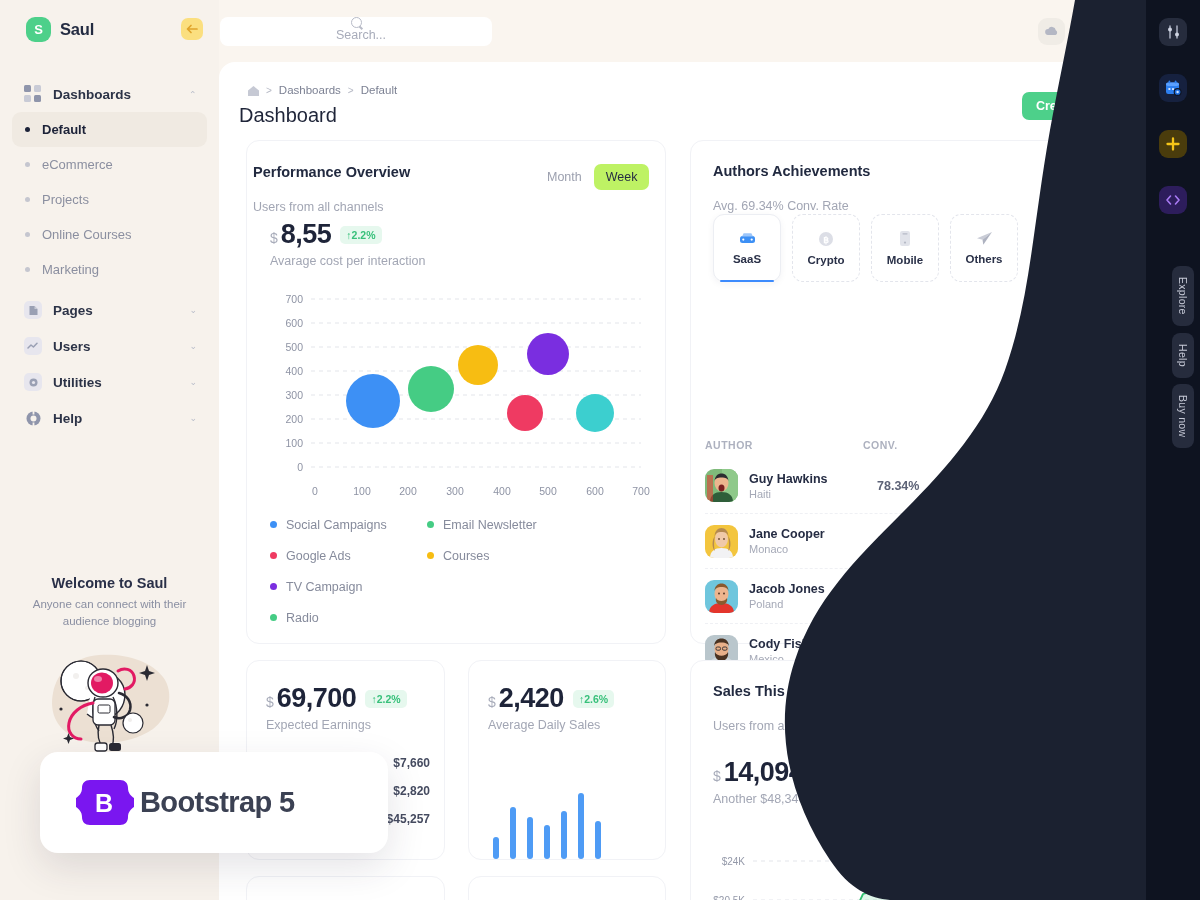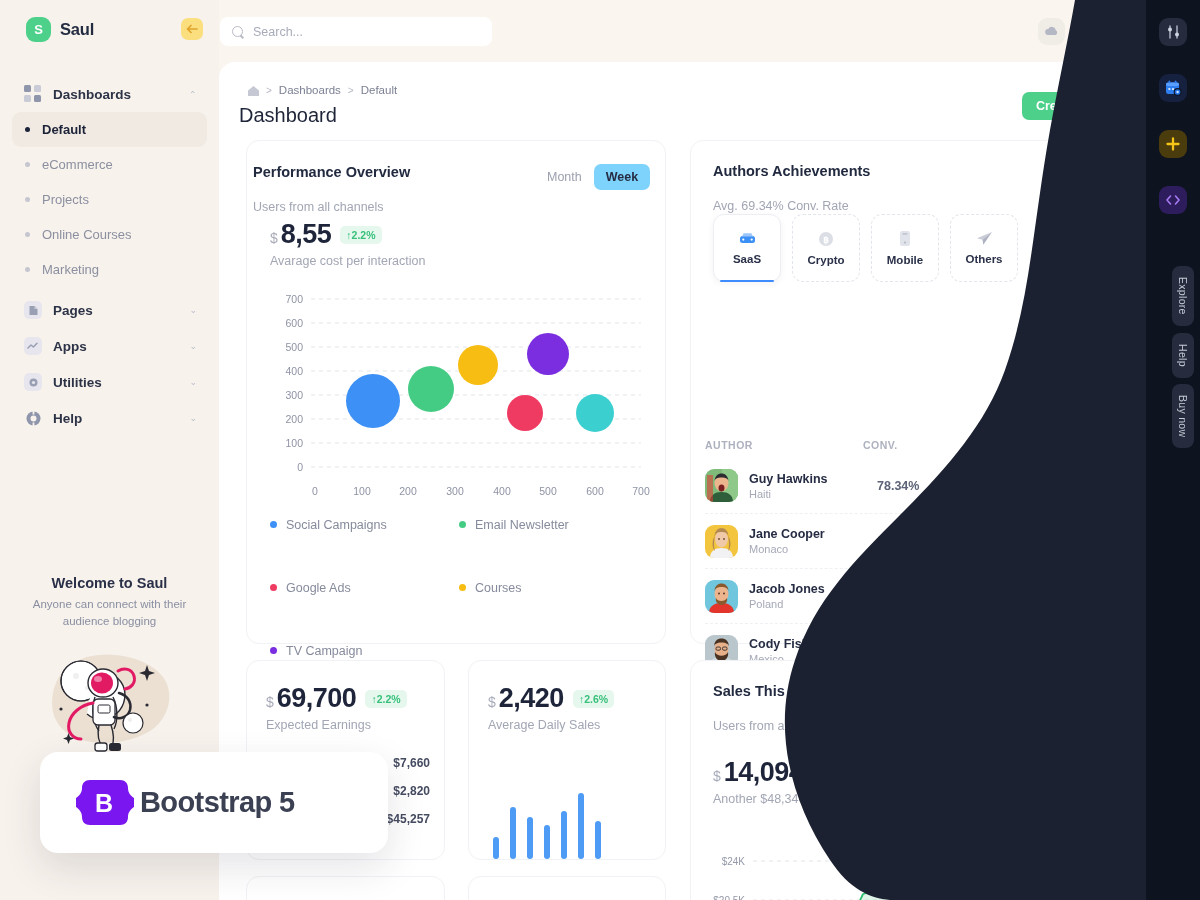--- a/index.html
+++ b/index.html
@@ -54,21 +54,21 @@
 
   .welcome { position: absolute; left: 0; top: 575px; width: 219px; text-align: center; }
   .welcome h4 { font-size: 14.5px; font-weight: 700; color: #2a3048; }
   .welcome p { font-size: 11.5px; color: #8a8fa2; line-height: 1.45; margin-top: 5px; padding: 0 28px; }
   .astro { margin: 16px auto 0; width: 150px; height: 110px; }
 
   
   .topbar { position: absolute; left: 219px; top: 0; width: 981px; height: 62px; background: #faf5ef; }
   .search {
     position: absolute; left: 1px; top: 17px; width: 272px; height: 29px;
-    background: #fff; border-radius: 8px; display: flex; align-items: center; padding: 0 12px;
+    background: #fff; border-radius: 8px; display: flex; align-items: center; padding: 0 12px; flex-direction: column;
   }
   .search .mag { width: 11px; height: 11px; border: 1.6px solid #b8bbc7; border-radius: 50%; position: relative; flex: 0 0 auto;}
   .search .mag::after { content:''; position:absolute; width:1.6px; height:4px; background:#b8bbc7; right:-1px; bottom:-3px; transform:rotate(-45deg); }
   .search .ph { font-size: 12.5px; color: #a8acba; margin-left: 10px; }
 
   .tb-icon { position: absolute; top: 18px; width: 27px; height: 27px; border-radius: 9px; display:flex; align-items:center; justify-content:center; }
 
   
   .main { position: absolute; left: 219px; top: 62px; width: 981px; height: 838px; background: #fff; border-top-left-radius: 16px; }
   .crumb { position: absolute; left: 28px; top: 22px; display: flex; align-items: center; gap: 7px; }
@@ -87,23 +87,23 @@
   .card-sub { font-size: 12.5px; color: #a2a6b4; margin-top: 20px; }
 
   .bignum { display: flex; align-items: baseline; }
   .bignum .cur { font-size: 14px; color: #a8acba; font-weight: 400; }
   .bignum .val { font-size: 27px; font-weight: 700; color: #1e2439; margin-left: 3px; letter-spacing: -.5px; }
   .badge { margin-left: 9px; background: #e6f8ee; color: #37c07a; font-size: 10.5px; font-weight: 700; padding: 3px 6px; border-radius: 5px; align-self: center; }
   .sublabel { font-size: 12.5px; color: #a2a6b4; margin-top: 4px; }
 
   .seg { position: absolute; display: flex; }
   .seg div { font-size: 12.5px; padding: 6px 12px; border-radius: 7px; color: #9ca0af; cursor: pointer; }
-  .seg div.on { background: #7dd3fc; color: #262d43; font-weight: 700; }
-
-  .legend { position: absolute; display: flex; flex-wrap: wrap; gap: 32px; }
+  .seg div.on { background: #bef264; color: #262d43; font-weight: 400; }
+
+  .legend { position: absolute; display: flex; flex-wrap: wrap; }
   .lg { display: flex; align-items: center; width: 157px; height: 31px; }
   .lg i { width: 7px; height: 7px; border-radius: 50%; flex: 0 0 auto; }
   .lg span { font-size: 12.5px; color: #868b9c; margin-left: 9px; }
 
   
   .tiles { position: absolute; display: flex; flex-wrap: wrap; gap: 11px; width: 340px; }
   .tile {
     width: 68px; height: 68px; border: 1px dashed #e3e5ec; border-radius: 11px;
     display: flex; flex-direction: column; align-items: center; justify-content: center; gap: 7px;
     cursor: pointer; position: relative; background: #fff;
@@ -207,21 +207,21 @@
         <span class="glabel">Pages</span>
         <span class="chev">⌄</span>
       </div>
 
       <div class="nav-group">
         <span class="gicon">
           <svg width="12" height="11" viewBox="0 0 12 11">
               <path d="M1 7 4 4l2.4 2L10 2.2" stroke="#9aa0b4" stroke-width="1.5" fill="none" stroke-linecap="round" stroke-linejoin="round"></path>
             </svg>
         </span>
-        <span class="glabel">Apps</span>
+        <span class="glabel">Users</span>
         <span class="chev">⌄</span>
       </div>
 
       <div class="nav-group">
         <span class="gicon">
           <svg width="11" height="11" viewBox="0 0 11 11">
               <circle cx="5.5" cy="5.5" r="4" fill="#9aa0b4"></circle>
               <circle cx="5.5" cy="5.5" r="1.6" fill="#e7e6ee"></circle>
             </svg>
         </span>

